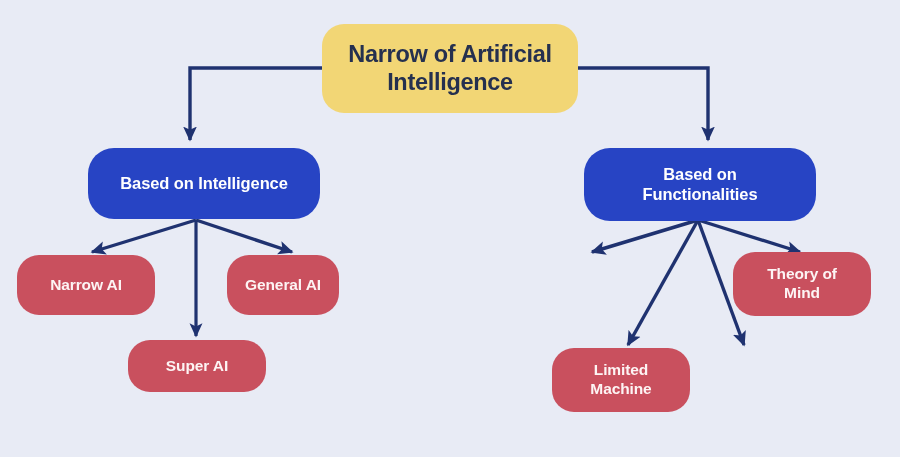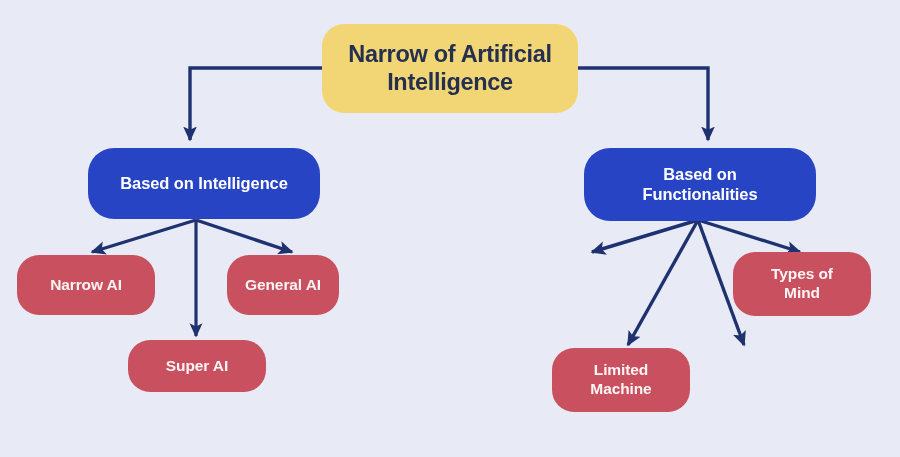--- a/index.html
+++ b/index.html
@@ -101,16 +101,16 @@
 
   <div class="node node-leaf" style="left:128px; top:340px; width:138px; height:52px;">Super AI</div>
 
   <div class="node node-leaf" style="left:227px; top:255px; width:112px; height:60px;">General AI</div>
 
 
   <div class="node node-leaf" style="left:552px; top:348px; width:138px; height:64px;">Limited
 Machine</div>
 
 
-  <div class="node node-leaf" style="left:733px; top:252px; width:138px; height:64px;">Types of
+  <div class="node node-leaf" style="left:733px; top:252px; width:138px; height:64px;">Theory of
 Mind</div>
 
 </div>
 
 </body></html>

